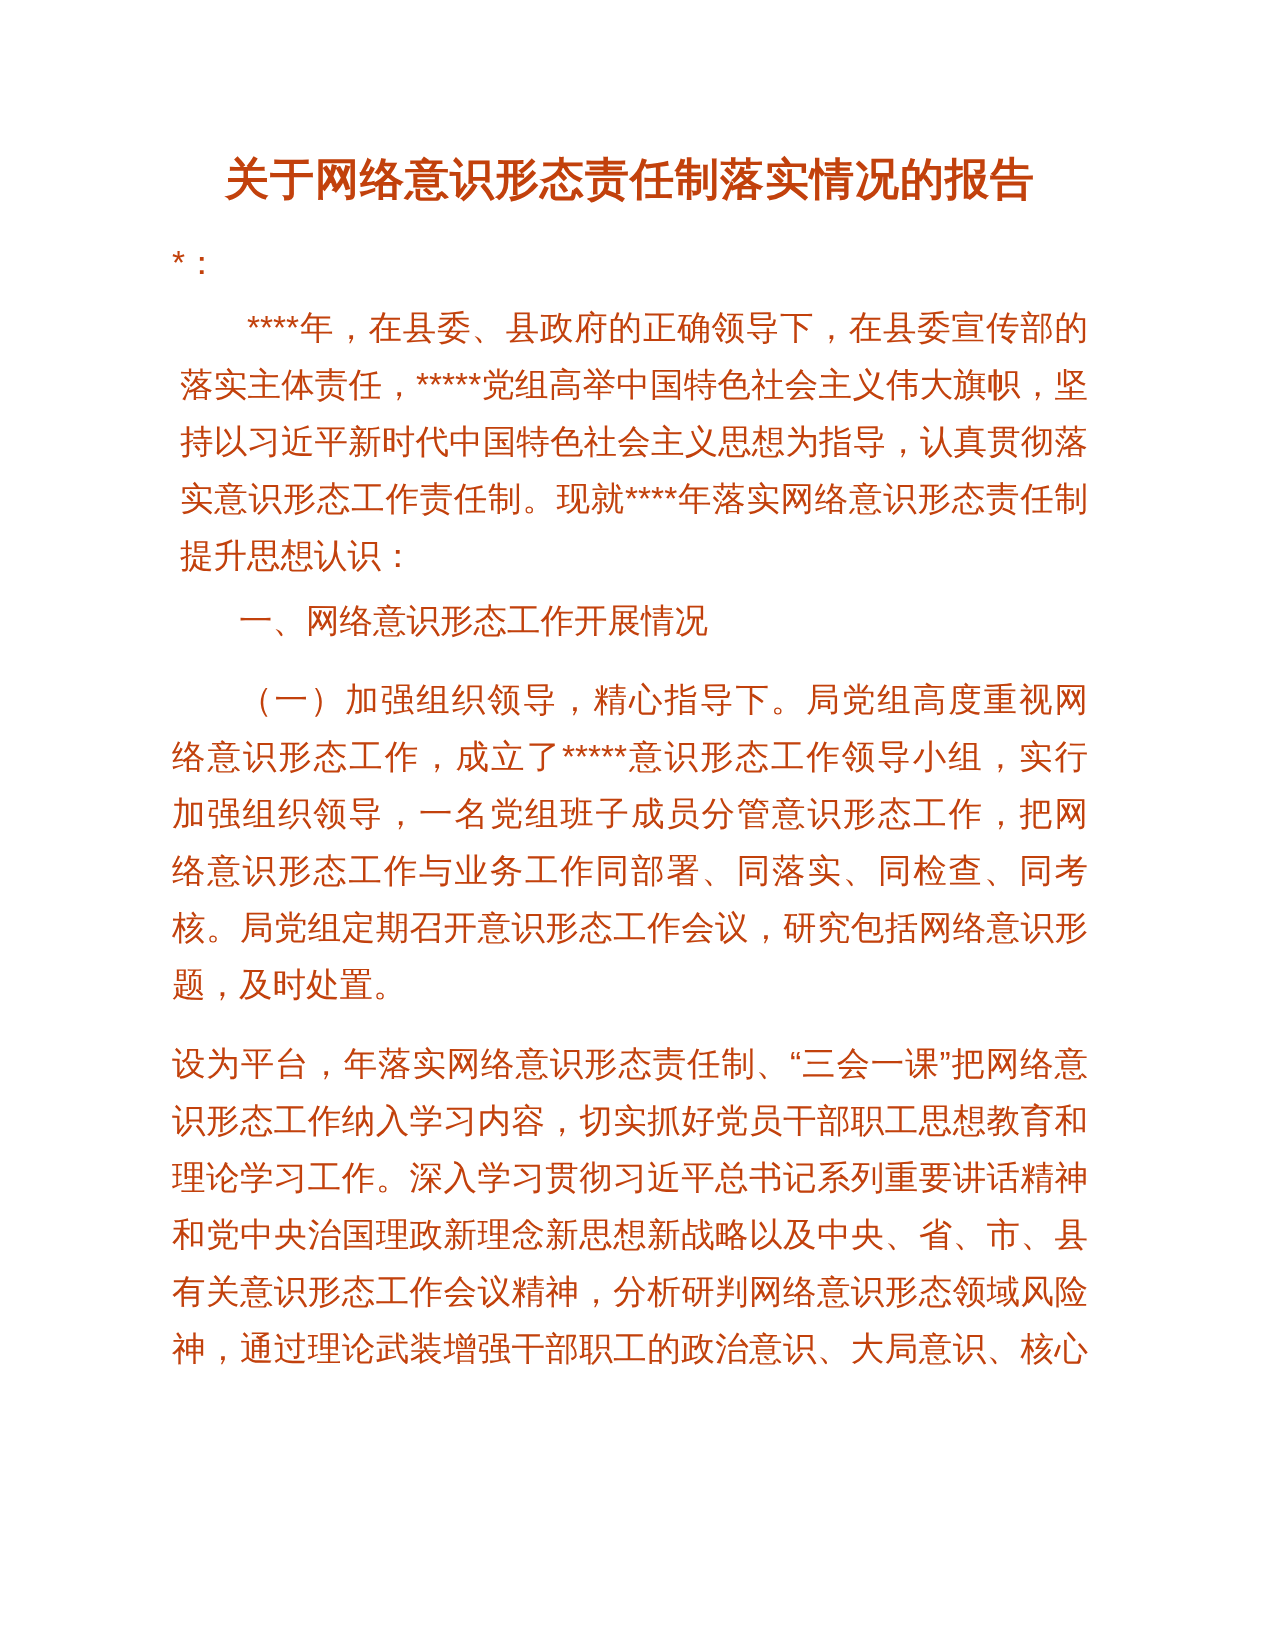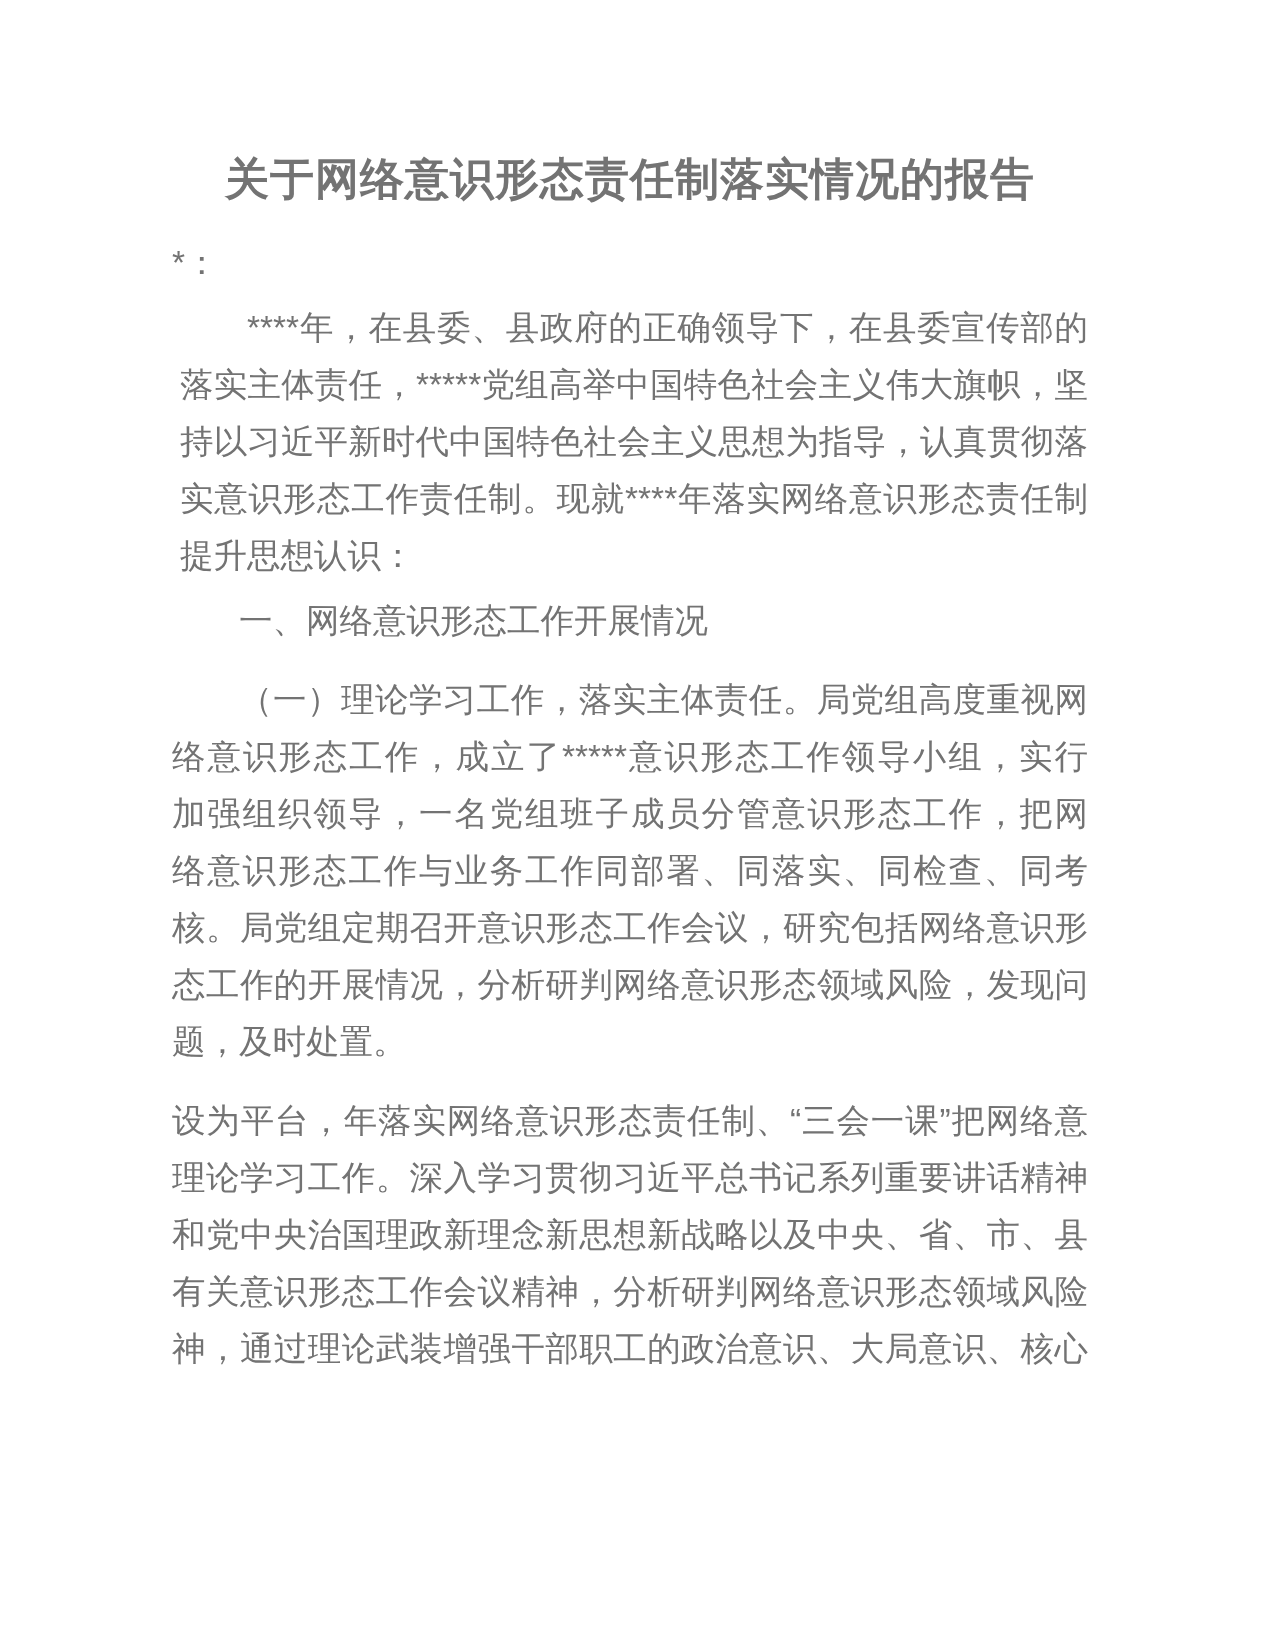--- a/index.html
+++ b/index.html
@@ -8,21 +8,21 @@
     background: #ffffff;
   }
   .page {
     position: relative;
     width: 1275px;
     height: 1650px;
     background: #ffffff;
     box-sizing: border-box;
     padding: 150px 187px 0 172px;
     font-family: "Liberation Sans", sans-serif;
-    color: #737373;
+    color: #c2410c;
     overflow: hidden;
   }
   .doc-title {
     font-size: 44px;
     font-weight: 700;
     line-height: 58px;
     text-align: center;
     letter-spacing: 1px;
     margin: 0 0 26px 0;
   }
@@ -77,31 +77,31 @@
       <div class="line">持以习近平新时代中国特色社会主义思想为指导，认真贯彻落</div>
       <div class="line">实意识形态工作责任制。现就****年落实网络意识形态责任制</div>
       <div class="line short">提升思想认识：</div>
     </div>
 
     <div class="para section-heading">
       <div class="line first short">一、网络意识形态工作开展情况</div>
     </div>
 
     <div class="para para-item">
-      <div class="line first">（一）理论学习工作，落实主体责任。局党组高度重视网</div>
+      <div class="line first">（一）加强组织领导，精心指导下。局党组高度重视网</div>
       <div class="line">络意识形态工作，成立了*****意识形态工作领导小组，实行</div>
       <div class="line">加强组织领导，一名党组班子成员分管意识形态工作，把网</div>
       <div class="line">络意识形态工作与业务工作同部署、同落实、同检查、同考</div>
       <div class="line">核。局党组定期召开意识形态工作会议，研究包括网络意识形</div>
-      <div class="line">态工作的开展情况，分析研判网络意识形态领域风险，发现问</div>
       <div class="line short">题，及时处置。</div>
     </div>
 
     <div class="para para-item">
       <div class="line">设为平台，年落实网络意识形态责任制、“三会一课”把网络意</div>
+      <div class="line">识形态工作纳入学习内容，切实抓好党员干部职工思想教育和</div>
       <div class="line">理论学习工作。深入学习贯彻习近平总书记系列重要讲话精神</div>
       <div class="line">和党中央治国理政新理念新思想新战略以及中央、省、市、县</div>
       <div class="line">有关意识形态工作会议精神，分析研判网络意识形态领域风险</div>
       <div class="line">神，通过理论武装增强干部职工的政治意识、大局意识、核心</div>
     </div>
 
   </div>
 </div>
 
 </body></html>

